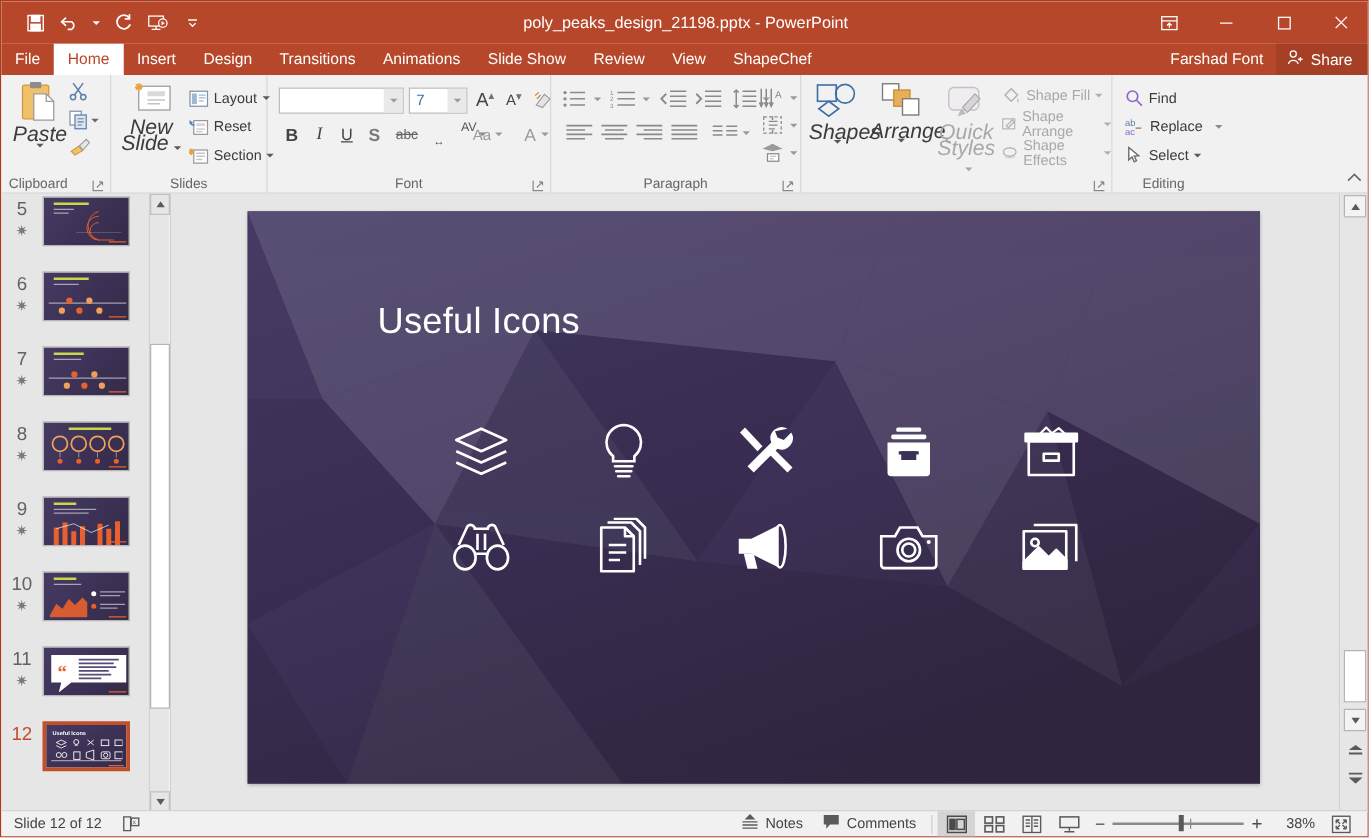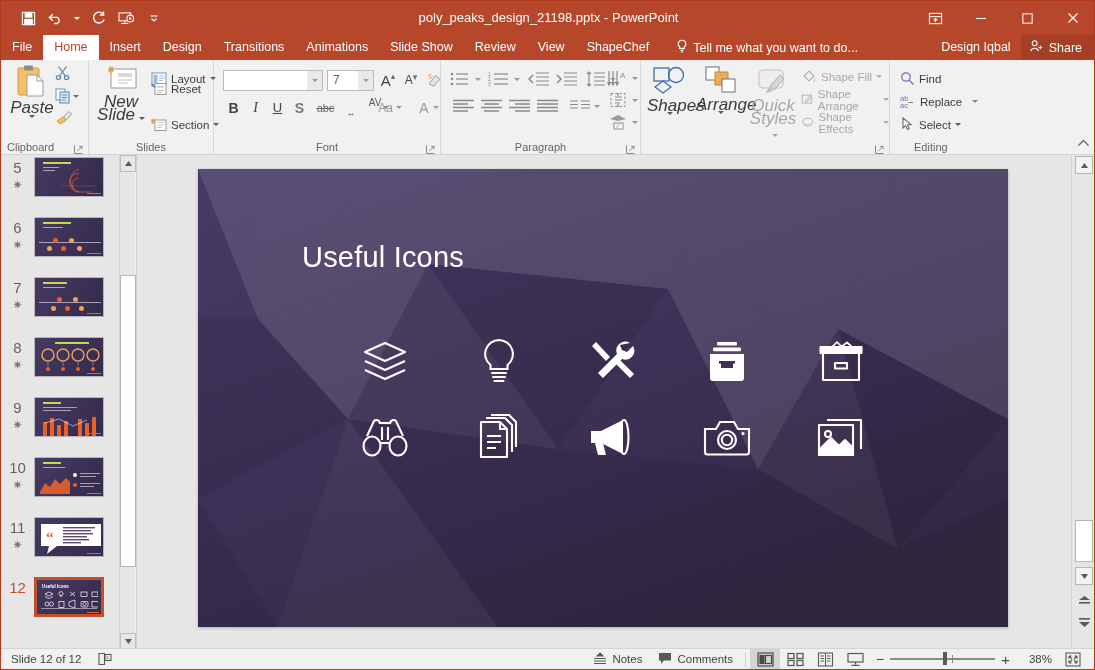--- a/index.html
+++ b/index.html
@@ -273,32 +273,23 @@
     <div class="tab">File</div>
     <div class="tab active">Home</div>
     <div class="tab">Insert</div>
     <div class="tab">Design</div>
     <div class="tab">Transitions</div>
     <div class="tab">Animations</div>
     <div class="tab">Slide Show</div>
     <div class="tab">Review</div>
     <div class="tab">View</div>
     <div class="tab">ShapeChef</div>
-    <div class="tellme">
-      <span>
-        <svg width="12" height="15" viewBox="0 0 12 15" fill="none" stroke="#fff" stroke-width="1.1">
-          <path d="M6 1.2 A3.7 3.7 0 0 0 3.6 7.8 V9.4 H8.4 V7.8 A3.7 3.7 0 0 0 6 1.2Z"></path>
-          <path d="M4.3 11.2 H7.7 M5 13 H7"></path>
-        </svg>
-      </span>
-      <span>Tell me what you want to do...</span>
-    </div>
   </div>
   <div class="userarea">
-    <div class="username">Design Iqbal</div>
+    <div class="username">Farshad Font</div>
     <div class="sharebtn">
       <span>
         <svg width="15" height="14" viewBox="0 0 16 14" fill="none" stroke="#fff" stroke-width="1.1">
           <circle cx="6" cy="4" r="2.6"></circle>
           <path d="M1.8 12.5 A4.4 4.4 0 0 1 10.2 12.5"></path>
           <path d="M12 6.5 V10.5 M10 8.5 H14"></path>
         </svg>
       </span>
       <span>Share</span>
     </div>
@@ -371,21 +362,21 @@
 
       <div class="sm-btn" style="position:absolute;left:62px;top:8px;">
         <svg width="16" height="14" viewBox="0 0 16 14">
           <rect x="1" y="1" width="14" height="12" fill="#fff" stroke="#7f93ad" stroke-width="1"></rect>
           <rect x="2.5" y="2.8" width="4" height="8.5" fill="#9fb8d4"></rect>
           <path d="M8 4h5.5M8 6.3h5.5M8 8.6h4" stroke="#9fb8d4" stroke-width="1"></path>
         </svg>
         <span>Layout</span>
         <i class="caret-d" style="color:#5a5a5a"></i>
       </div>
-      <div class="sm-btn" style="position:absolute;left:62px;top:18px;">
+      <div class="sm-btn" style="position:absolute;left:62px;top:31px;">
         <svg width="16" height="14" viewBox="0 0 16 14">
           <rect x="4" y="1.5" width="11" height="11" fill="#fff" stroke="#9a9a9a" stroke-width="1"></rect>
           <rect x="6" y="3.5" width="7" height="2.5" fill="#d9d9d9"></rect>
           <path d="M6 8.3h7M6 10.3h5" stroke="#c4c4c4" stroke-width="1"></path>
           <path d="M4.5 5 A4 4 0 0 1 1 3.2" fill="none" stroke="#4a84c4" stroke-width="1.4"></path>
           <path d="M0.5 1 L0.9 3.9 L3.6 3.1 Z" fill="#4a84c4"></path>
         </svg>
         <span>Reset</span>
       </div>
       <div class="sm-btn" style="position:absolute;left:62px;top:54px;">

